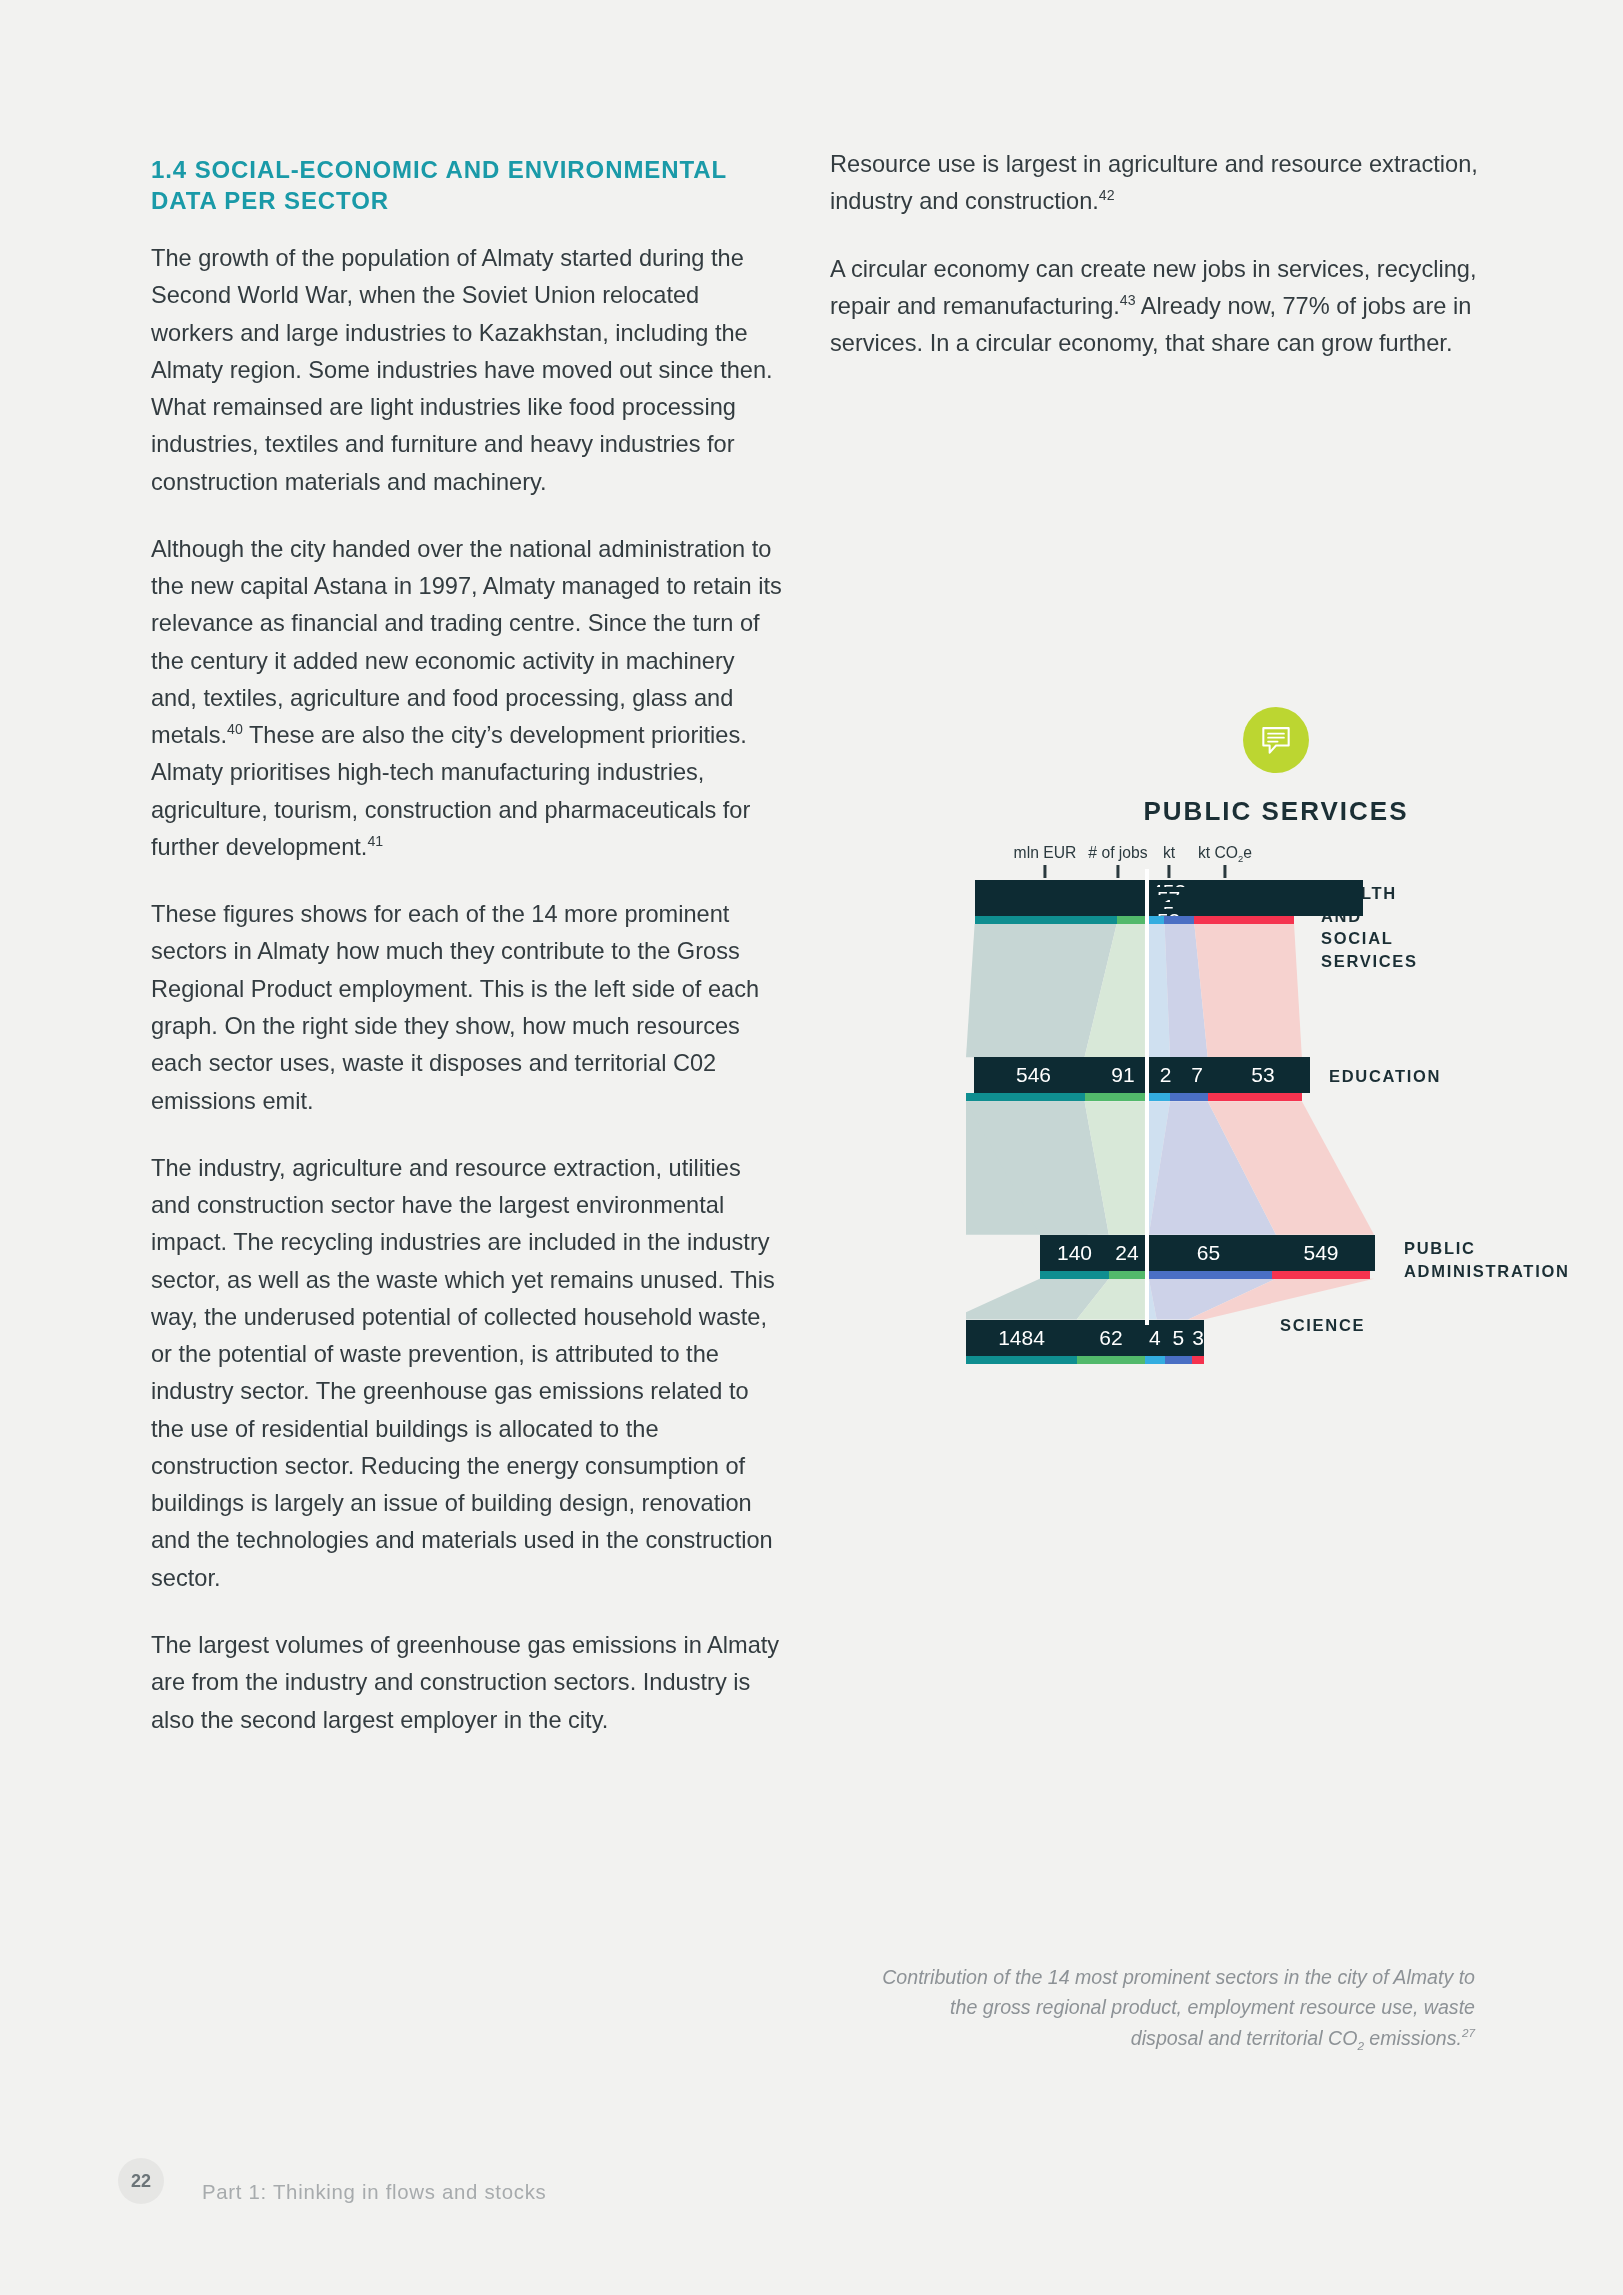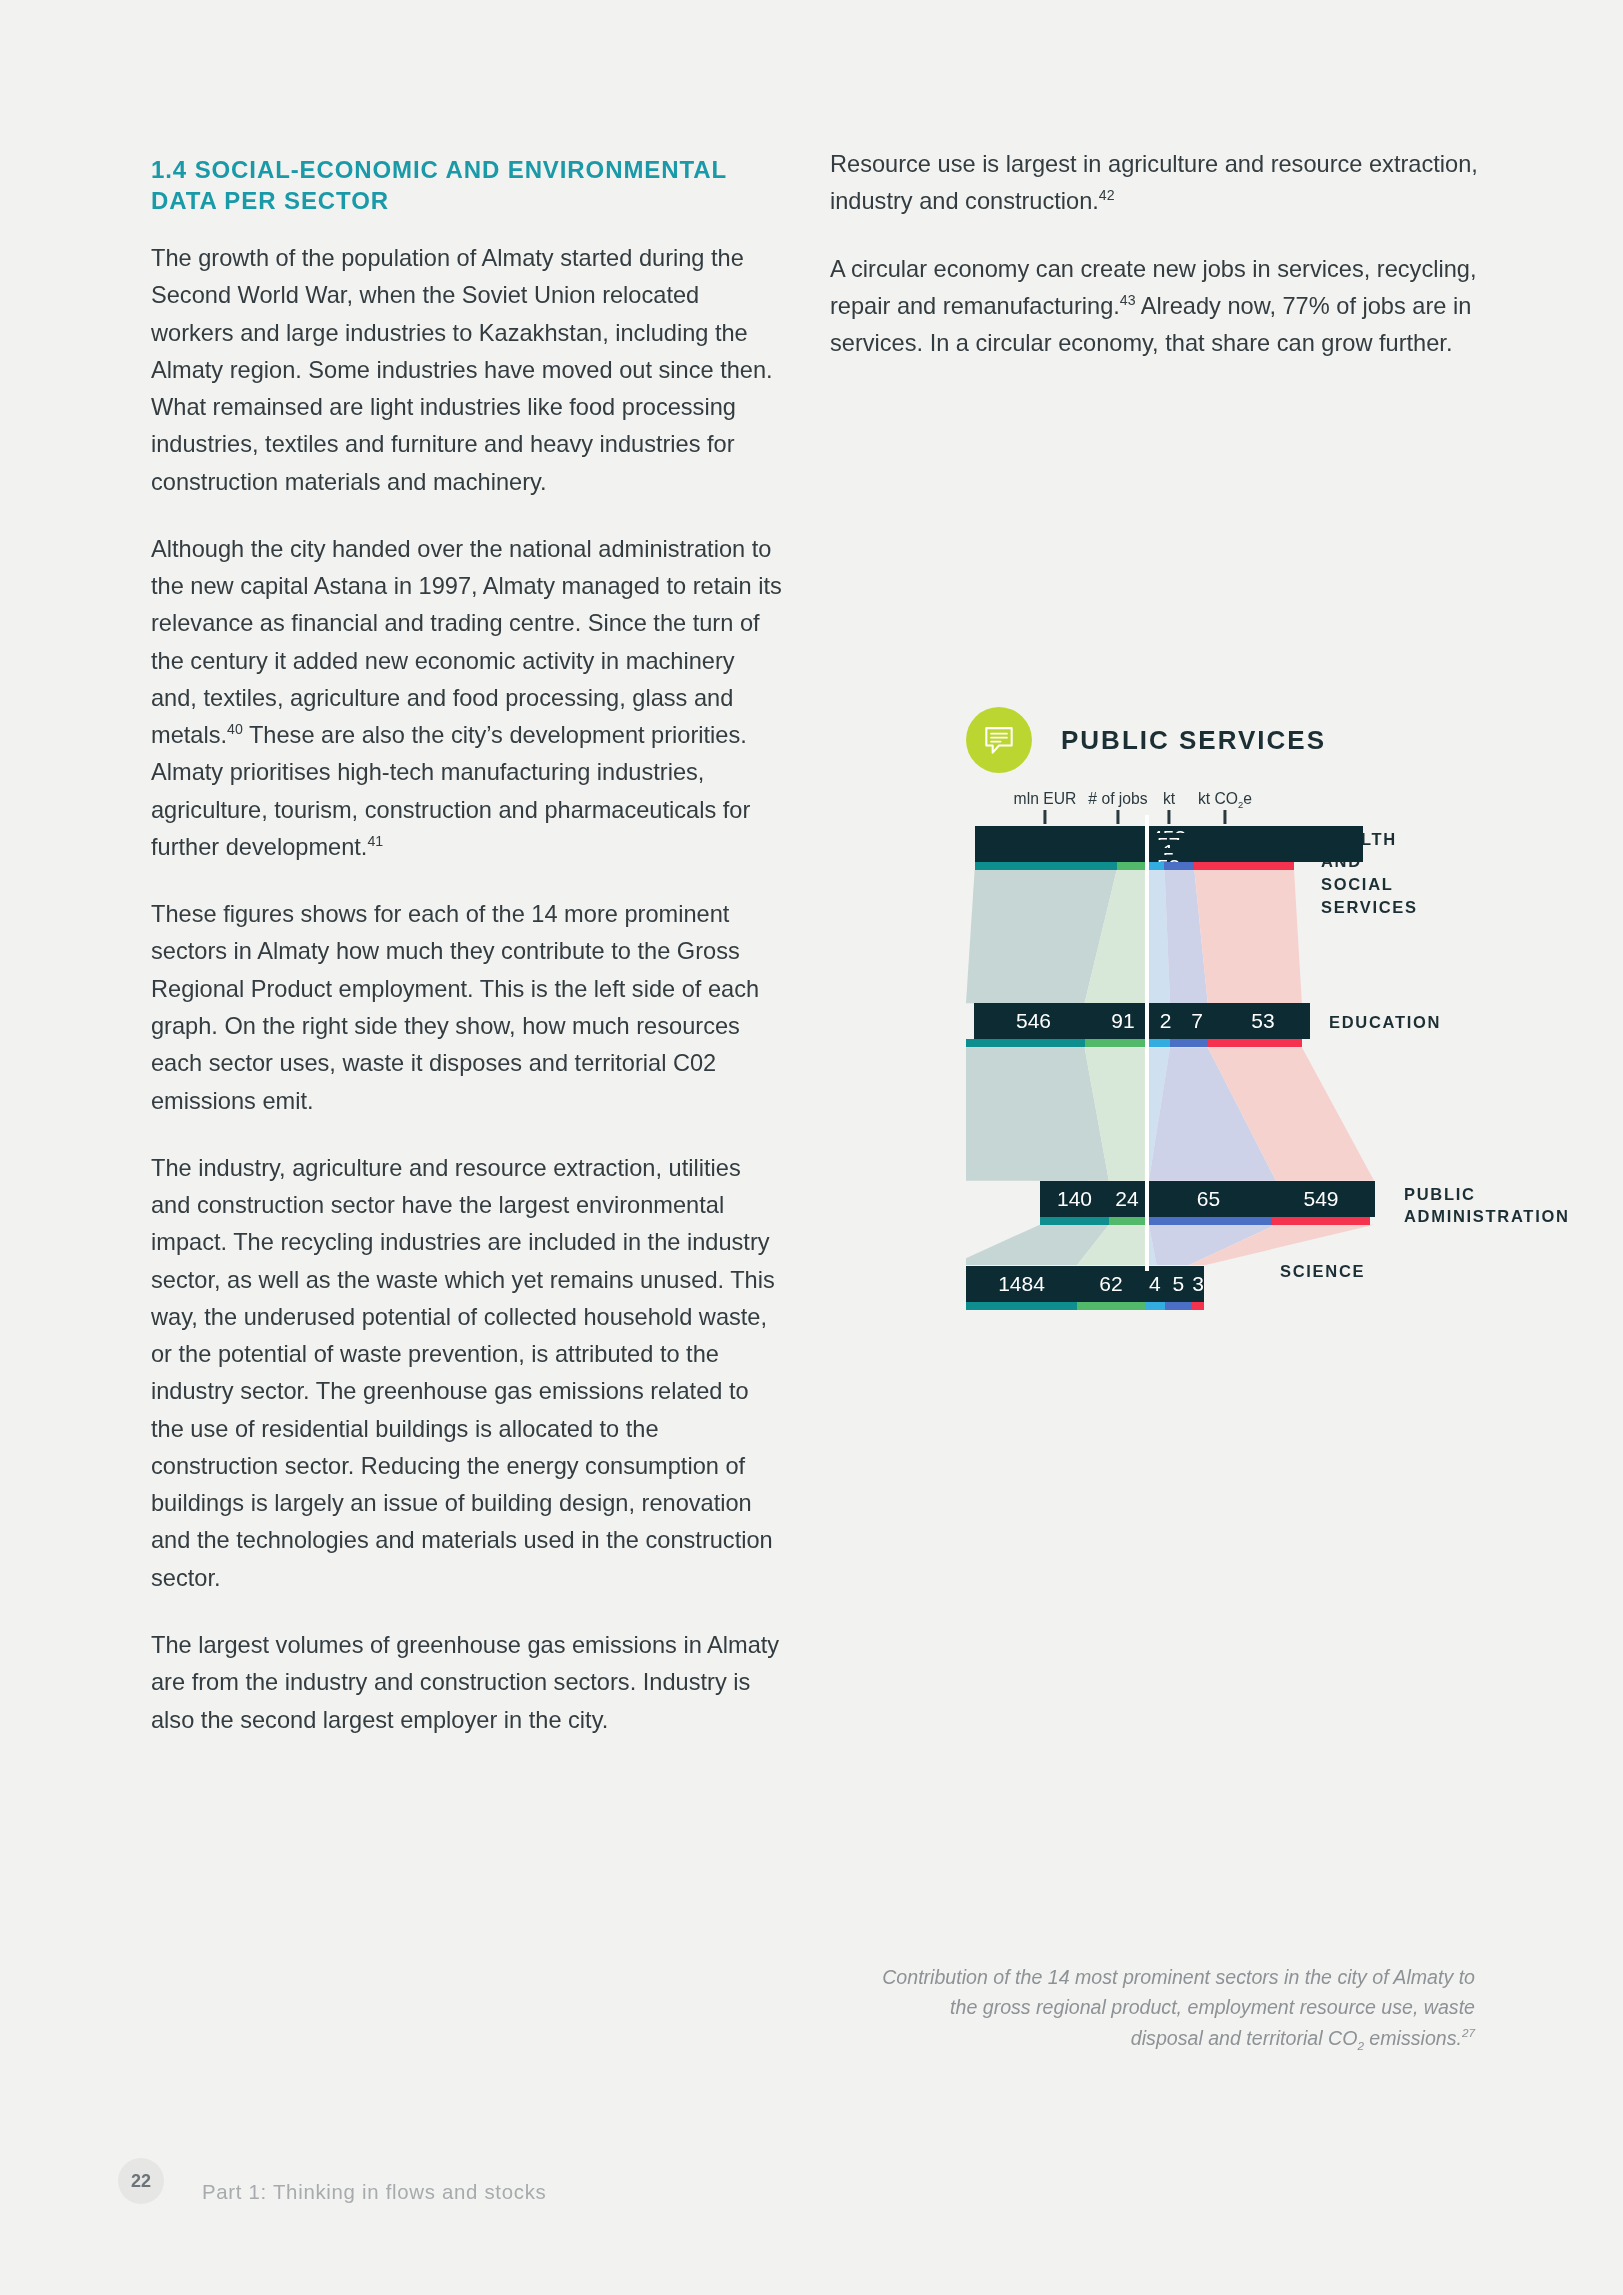--- a/index.html
+++ b/index.html
@@ -34,21 +34,21 @@
     color:#333c40;
     font-weight:300;
   }
   p.body:last-child { margin-bottom:0; }
   sup { font-size:0.60em; vertical-align:super; line-height:0; }
   sub { font-size:0.60em; vertical-align:sub; line-height:0; }
 
   
   .figure { position:absolute; left:966px; top:707px; width:620px; }
 
-  .fig-head { display:flex; align-items:center; gap:29px; }
+  .fig-head { display:flex; align-items:center; gap:22px;flex-direction:column; }
   .fig-icon {
     width:66px; height:66px; border-radius:50%;
     background:#bcd631;
     display:flex; align-items:center; justify-content:center;
     flex:0 0 auto;
   }
   .fig-title {
     font-size:26px; font-weight:bold; letter-spacing:2px;
     line-height:1.24; color:#1b2f35; text-transform:uppercase;
   }

